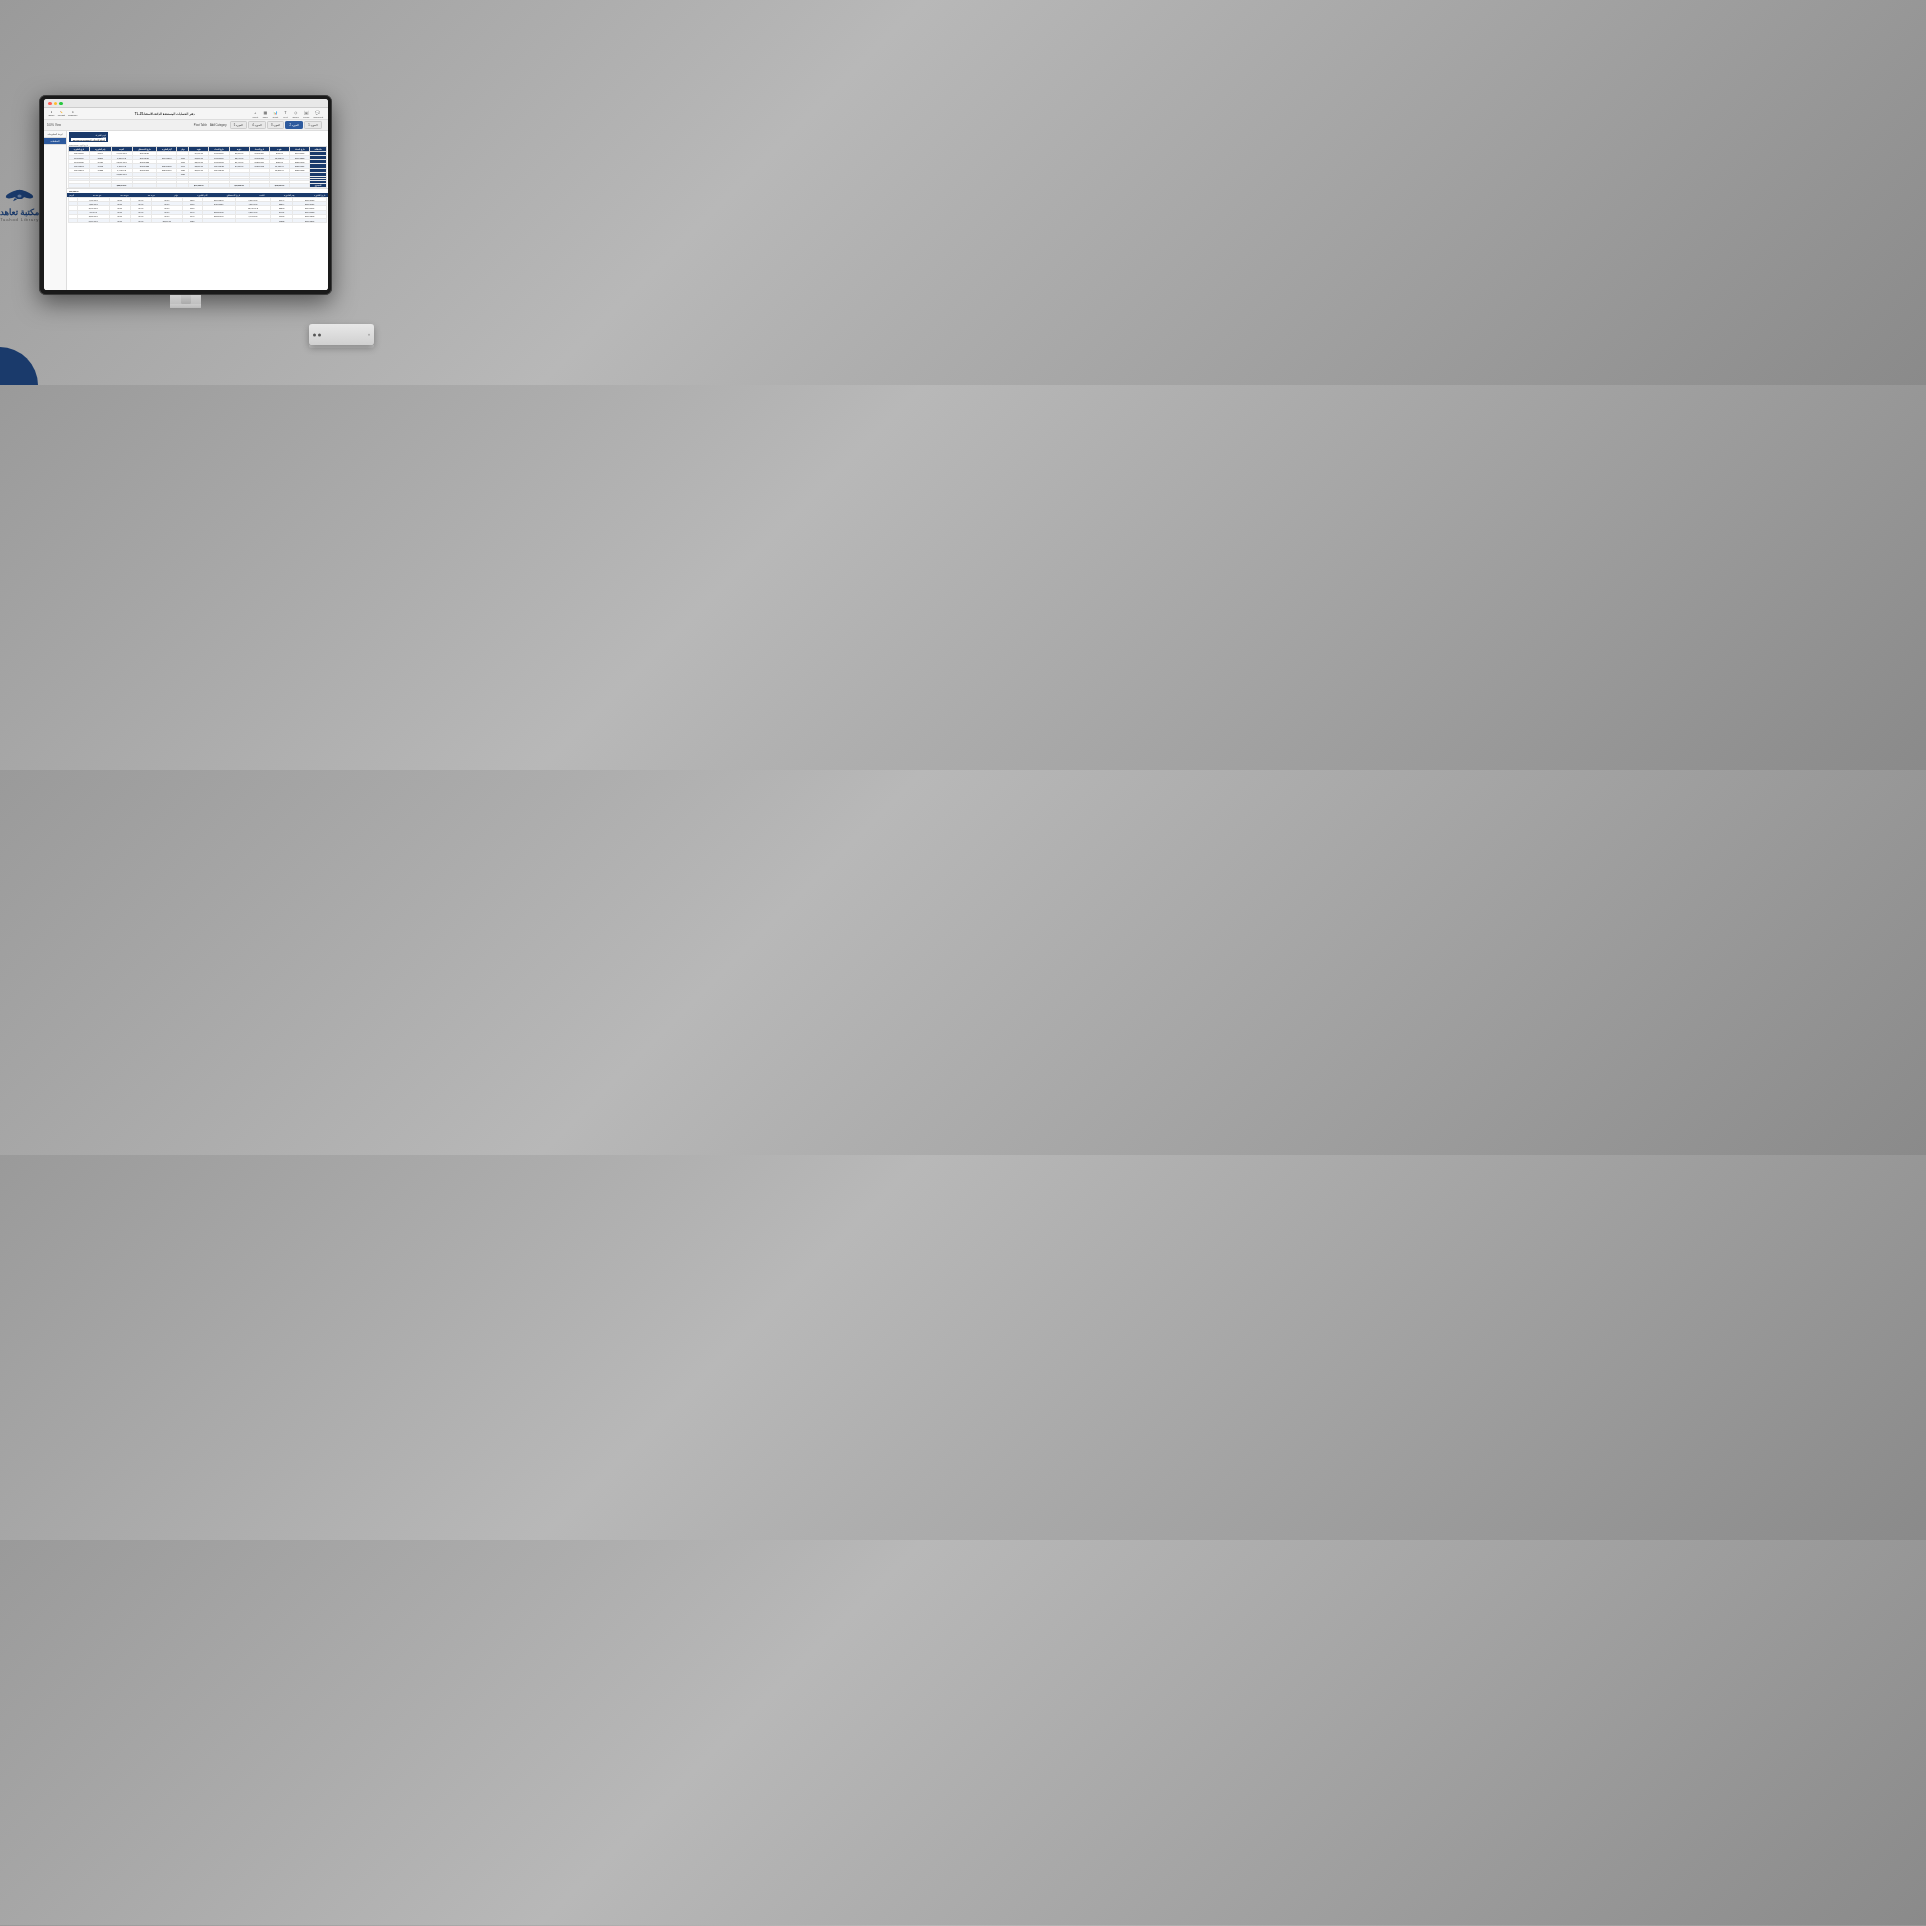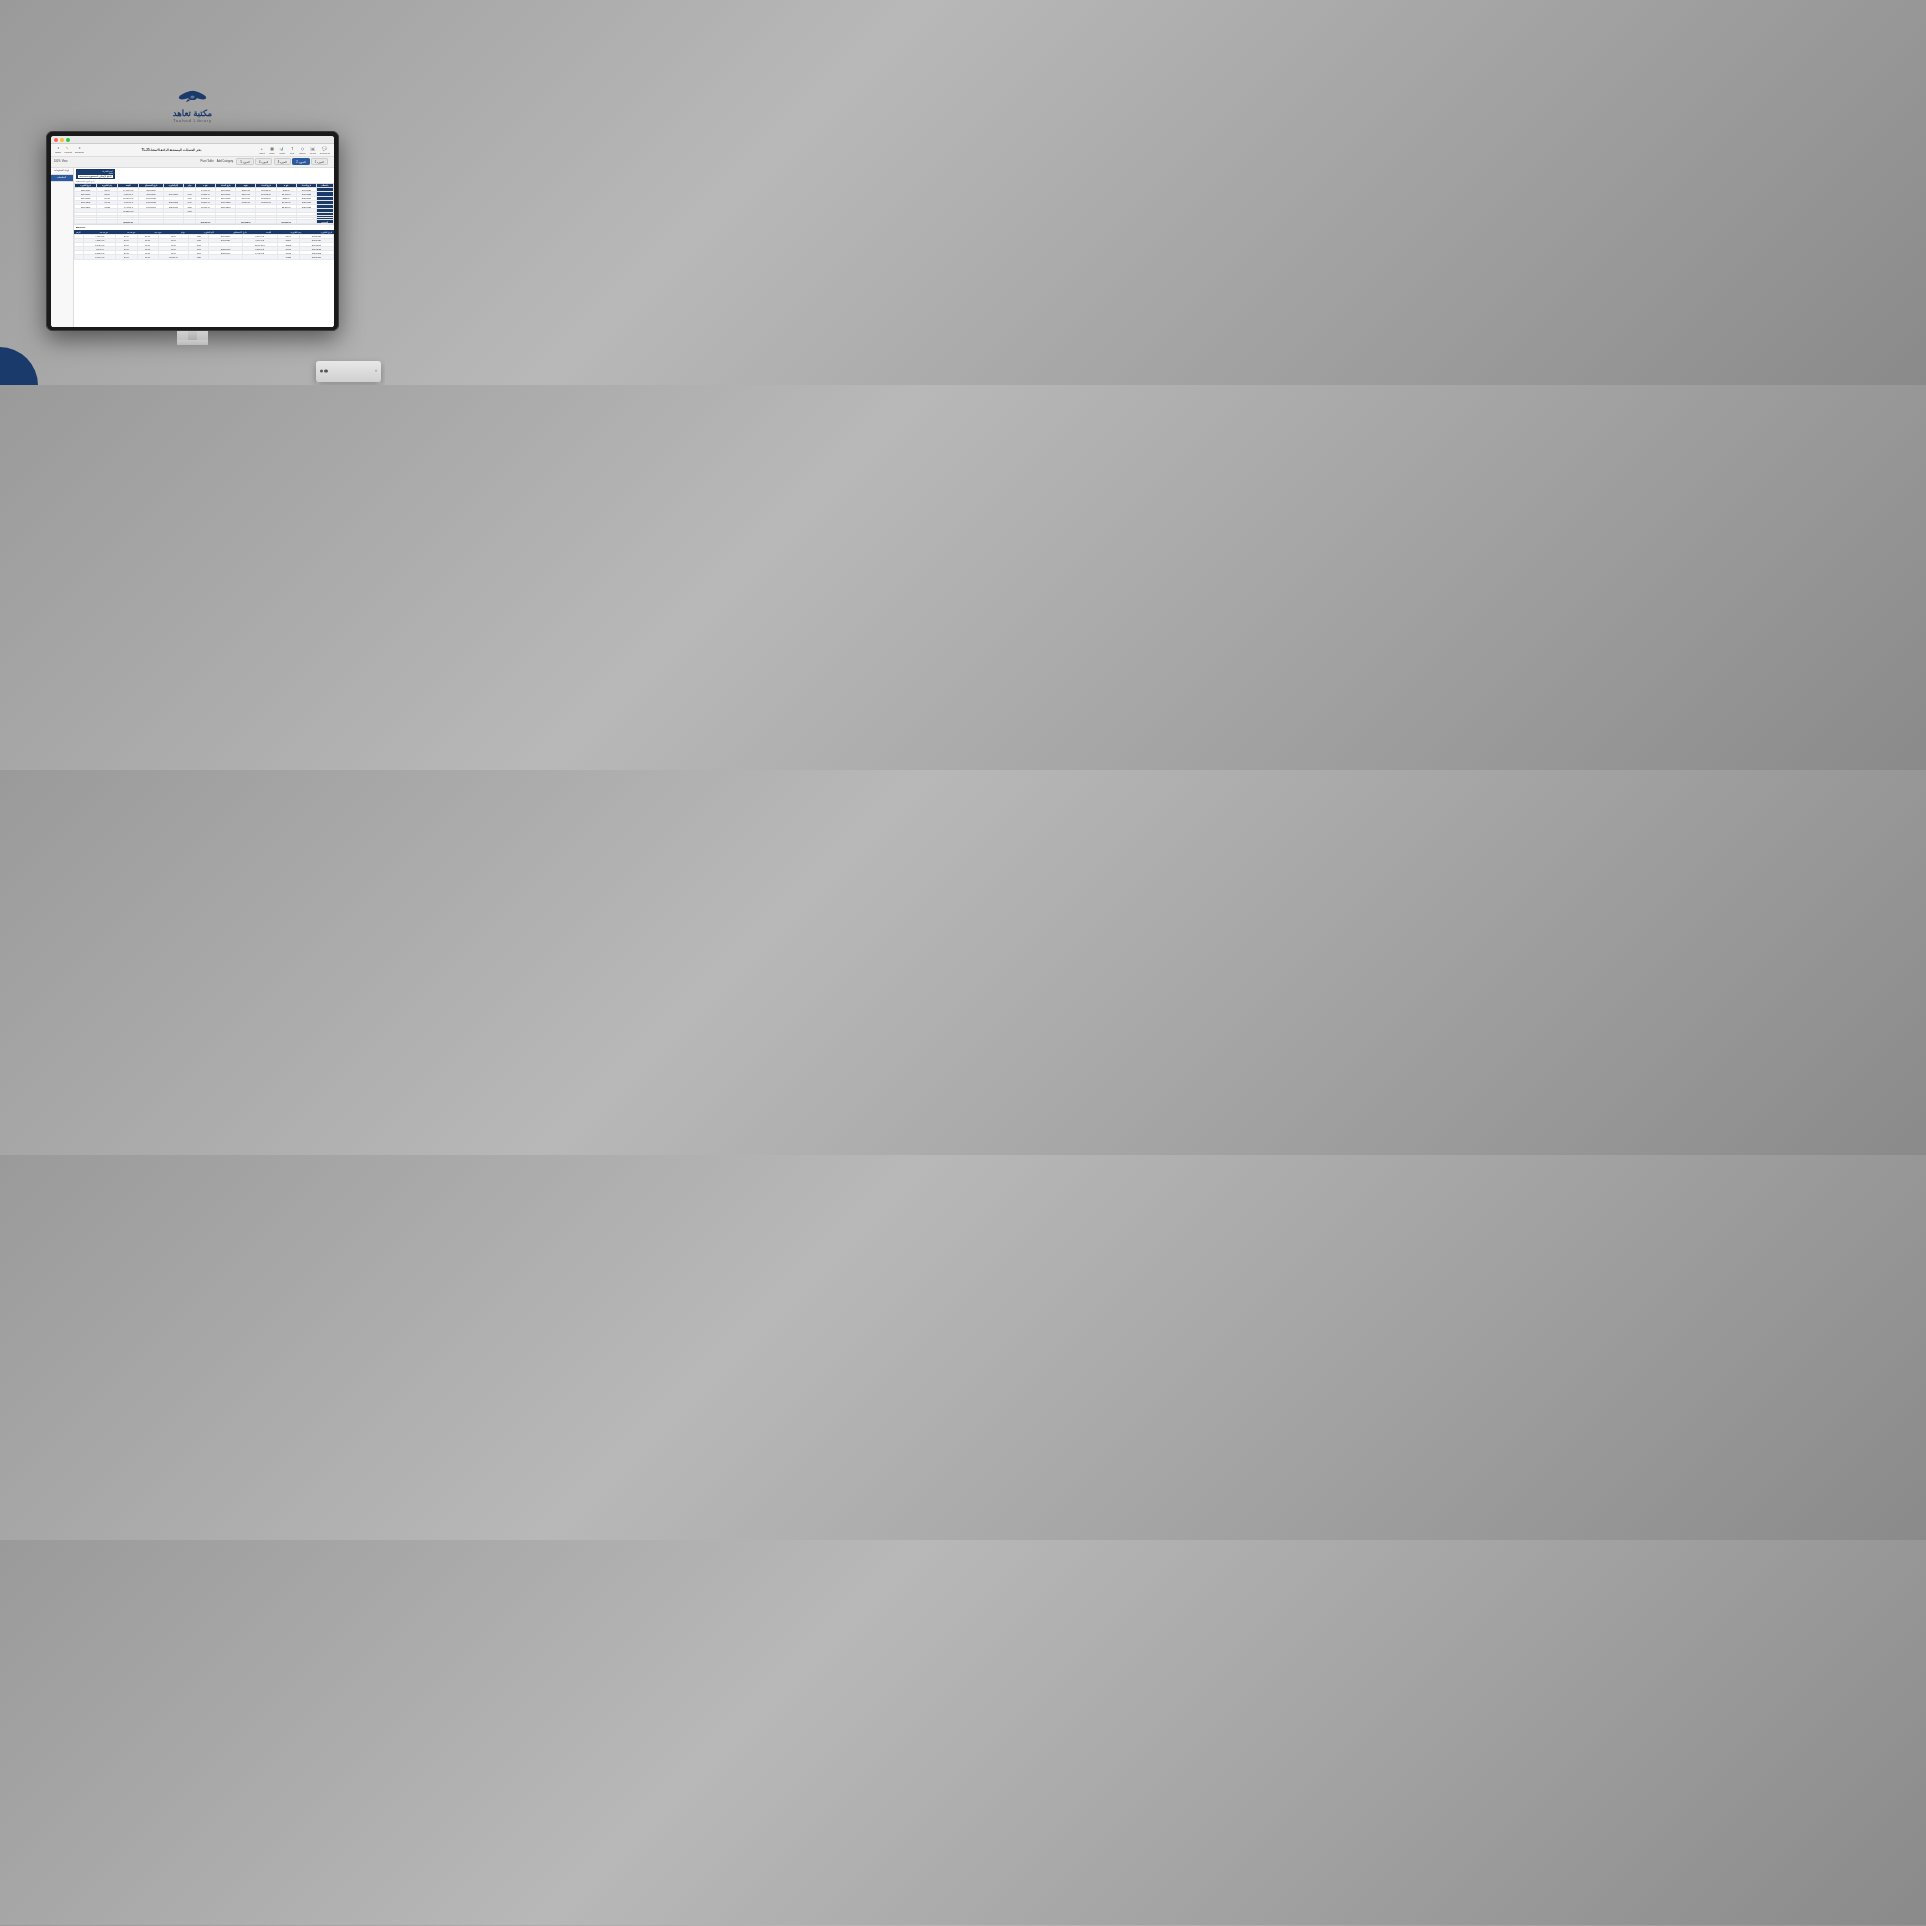--- a/index.html
+++ b/index.html
@@ -332,28 +332,28 @@
     }
 
     .page-container {
       position: relative;
       width: 385px;
       height: 385px;
       overflow: hidden;
     }
     .content-wrapper {
       position: absolute;
-      top: 17px;
+      top: 8px;
       left: 0;
       width: 100%;
       height: 100%;
       display: flex;
-      flex-direction: column;
-      align-items: center;
-      justify-content: center;
+      flex-direction: row;
+      align-items: center;
+      justify-content: flex-start;
     }
   </style>
 </head>
 <body>
 
 <div class="page-container">
 
   <div class="blue-circle"></div>
 
   <div class="content-wrapper">

